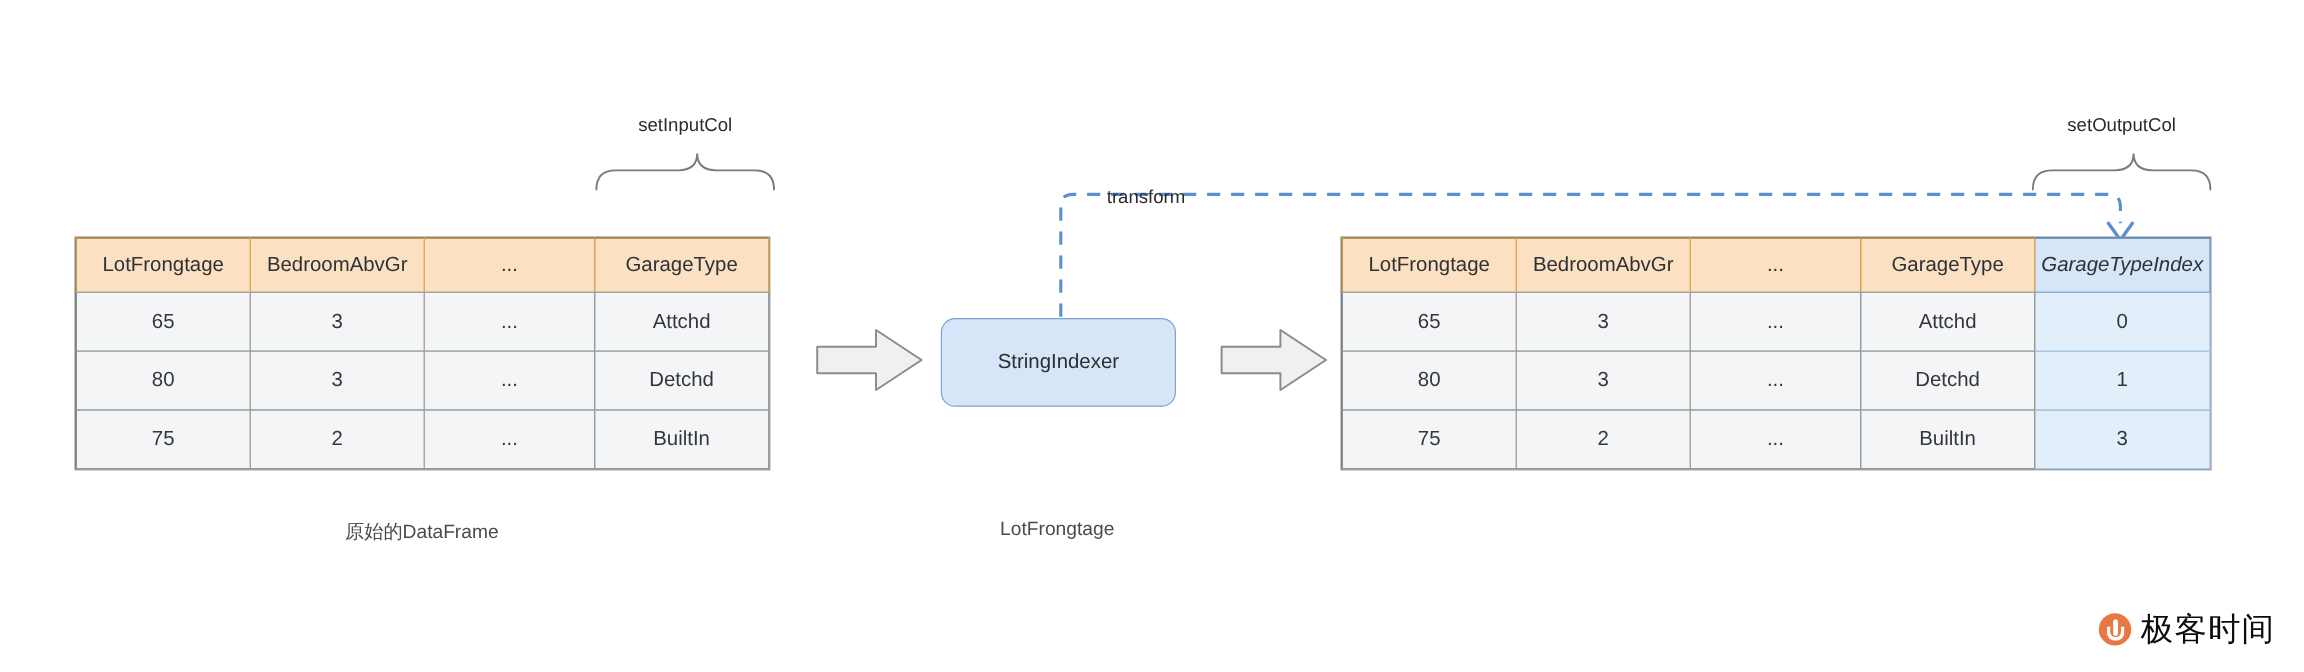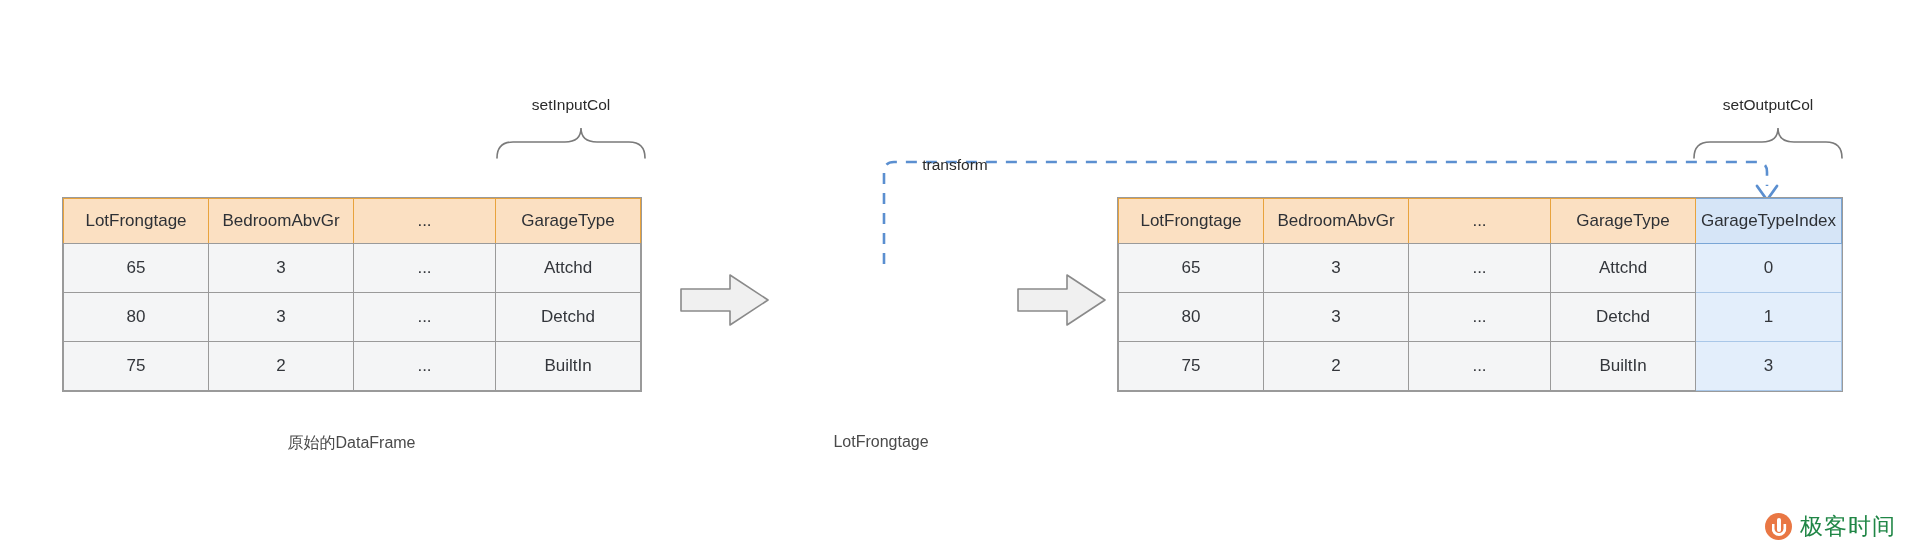--- a/index.html
+++ b/index.html
@@ -53,20 +53,21 @@
   .df-table tbody td.hi {
     background: #d6e5f7;
     border-color: #7aa6d6;
   }
   .df-table tbody td.hi {
     background: #e3eefb;
     border-color: #a9c7e8;
   }
   .df-table thead th.hi {
     border-bottom-color: #7aa6d6;
+    font-style: italic;
   }
 
   
   .transformer-box {
     position: absolute;
     background: #d6e5f7;
     border: 1.5px solid #7ba3d4;
     border-radius: 12px;
     display: flex;
     align-items: center;
@@ -132,23 +133,23 @@
     position: absolute;
     left: 50%; top: 11px;
     transform: translateX(-50%);
     width: 15px; height: 12px;
     border: 3.5px solid #ffffff;
     border-top: none;
     border-radius: 0 0 9px 9px;
     box-sizing: border-box;
   }
   .wm-text {
-    font-size: 23px;
+    font-size: 27px;
     letter-spacing: 1px;
-    color: #15803d;
+    color: #000000;
     font-family: "DejaVu Sans", sans-serif;
   }
 </style>
 </head>
 <body>
 
 <div class="stage">
 
   <svg class="overlay" viewBox="0 0 1920 560" xmlns="http://www.w3.org/2000/svg">
 
@@ -203,20 +204,23 @@
         <td>75</td>
         <td>2</td>
         <td>...</td>
         <td>BuiltIn</td>
       </tr>
     </tbody>
   </table>
 
   <div class="caption" style="left:63px; top:420px; width:577px;">原始的DataFrame</div>
 
+  <div class="transformer-box" style="left:784px; top:265px; width:194px; height:72px;">
+    <span>StringIndexer</span>
+  </div>
 
   <div class="caption" style="left:784px; top:420px; width:194px;">LotFrongtage</div>
 
   <table class="df-table" style="left:1118px; top:198px; width:723px;">
     <colgroup>
       <col style="width:145px">
         <col style="width:145px">
         <col style="width:142px">
       <col style="width:145px">
         <col style="width:146px">

